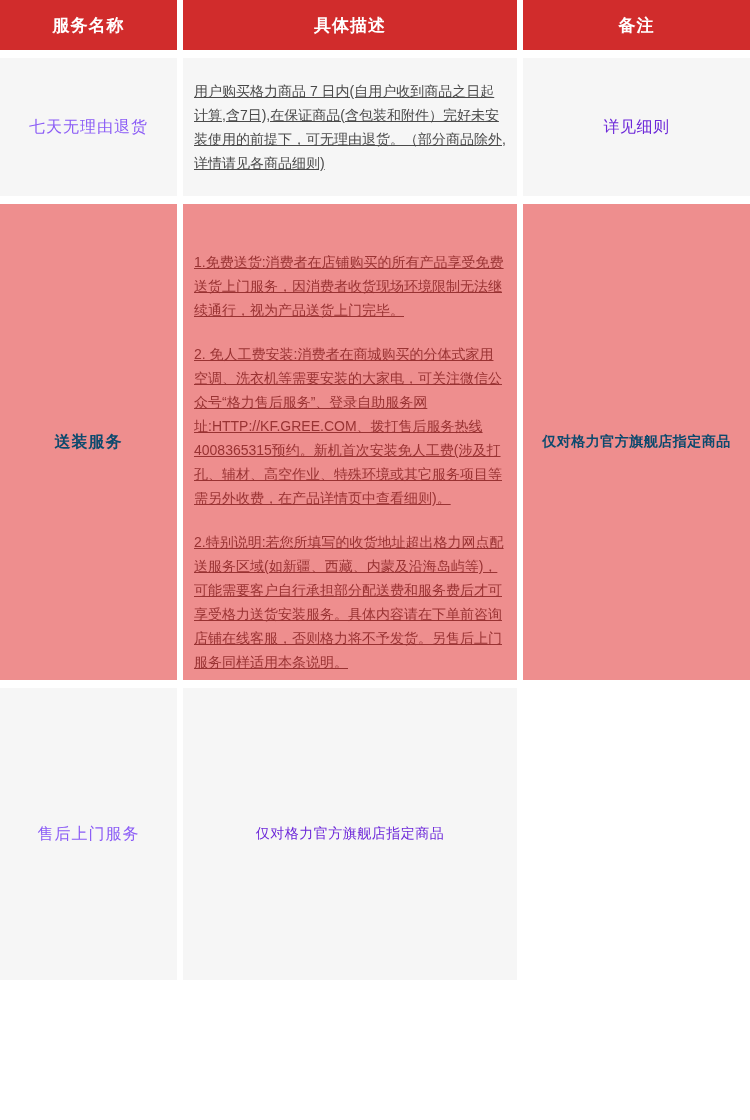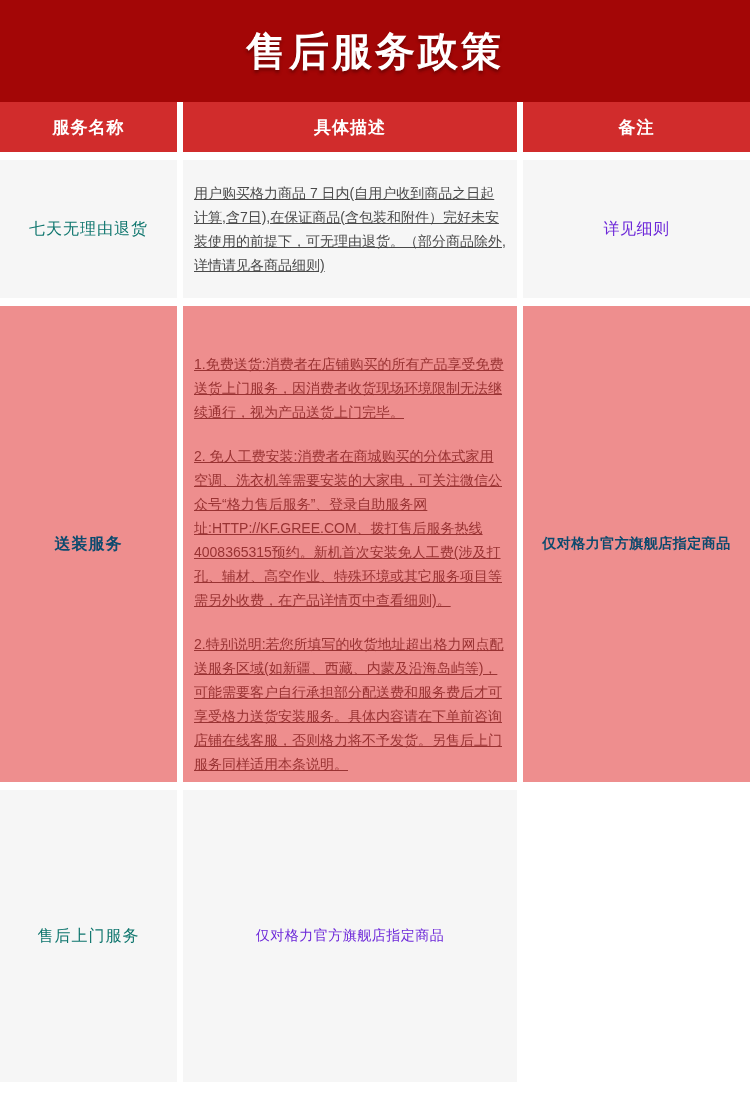--- a/index.html
+++ b/index.html
@@ -50,21 +50,21 @@
     justify-content: center;
     letter-spacing: 1px;
   }
   .cell-light { background: #f6f6f6; }
   .cell-pink  { background: #ee8e8e; }
   .name {
     display: flex;
     align-items: center;
     justify-content: center;
     font-size: 16px;
-    color: #0f766e;
+    color: #8b5cf6;
     letter-spacing: 1px;
   }
   .cell-pink.name, .cell-pink.note { color: #0c4a6e; font-weight: bold; }
   .note {
     display: flex;
     align-items: center;
     justify-content: center;
     text-align: center;
     font-size: 14px;
     color: #6d28d9;
@@ -86,23 +86,20 @@
   .desc.v-center { justify-content: center; }
   .desc.pad-lg { padding-top: 46px; }
   .desc.pad-md { padding-top: 28px; }
   .cell-pink.desc { color: #993333; }
 </style>
 </head>
 <body>
 
 <div class="page">
 
-  <div class="banner">
-    <h1>售后服务政策</h1>
-  </div>
 
   <div class="grid">
 
     <div class="th">服务名称</div>
     <div class="th">具体描述</div>
     <div class="th">备注</div>
 
     <div class="name cell-light">七天无理由退货</div>
     <div class="desc cell-light v-center">
       <p>用户购买格力商品 7 日内(自用户收到商品之日起计算,含7日),在保证商品(含包装和附件）完好未安装使用的前提下，可无理由退货。（部分商品除外,详情请见各商品细则)</p>

